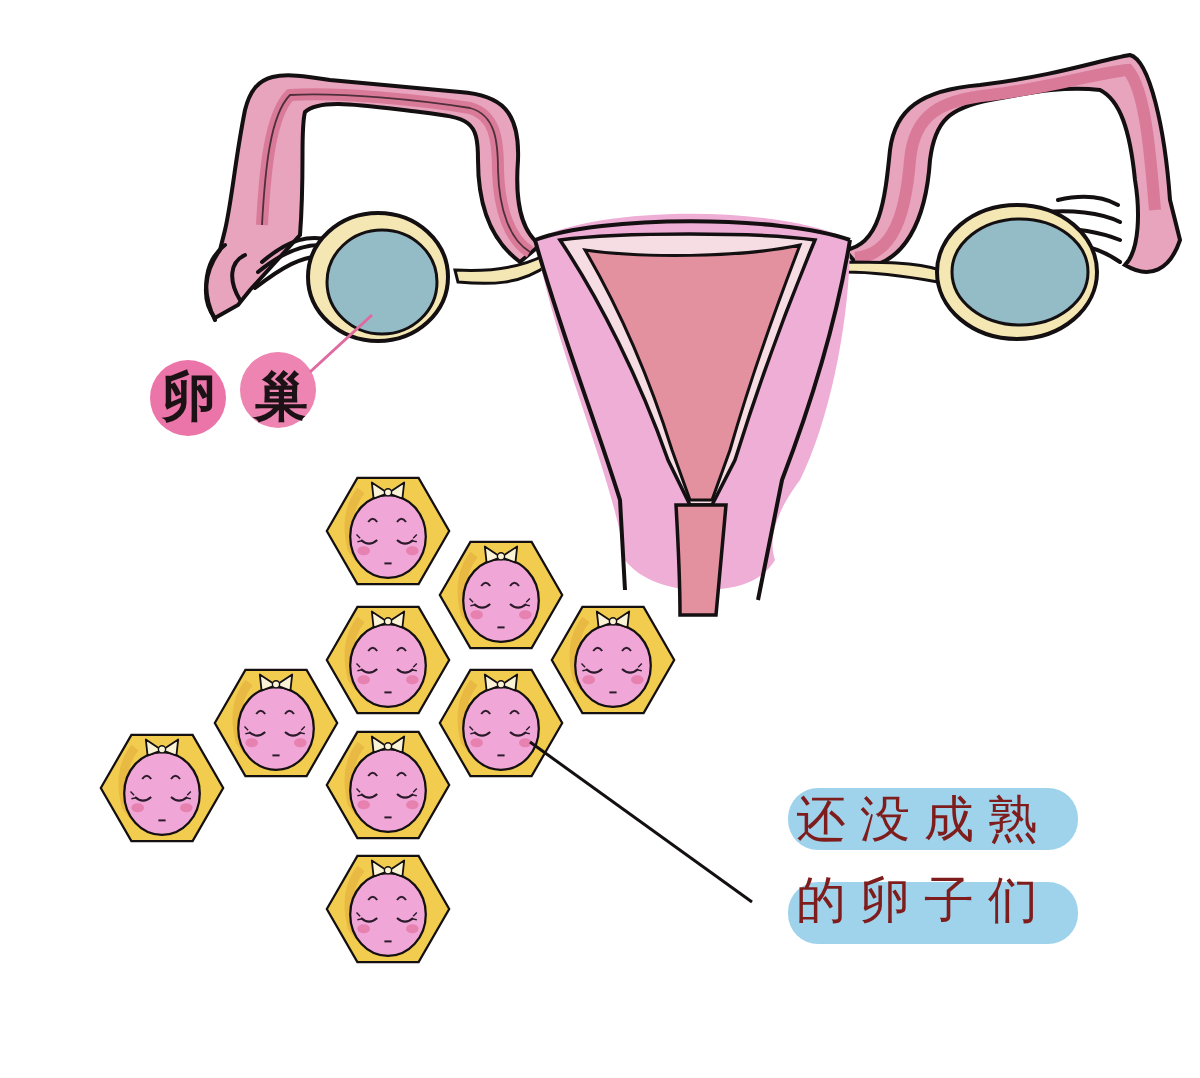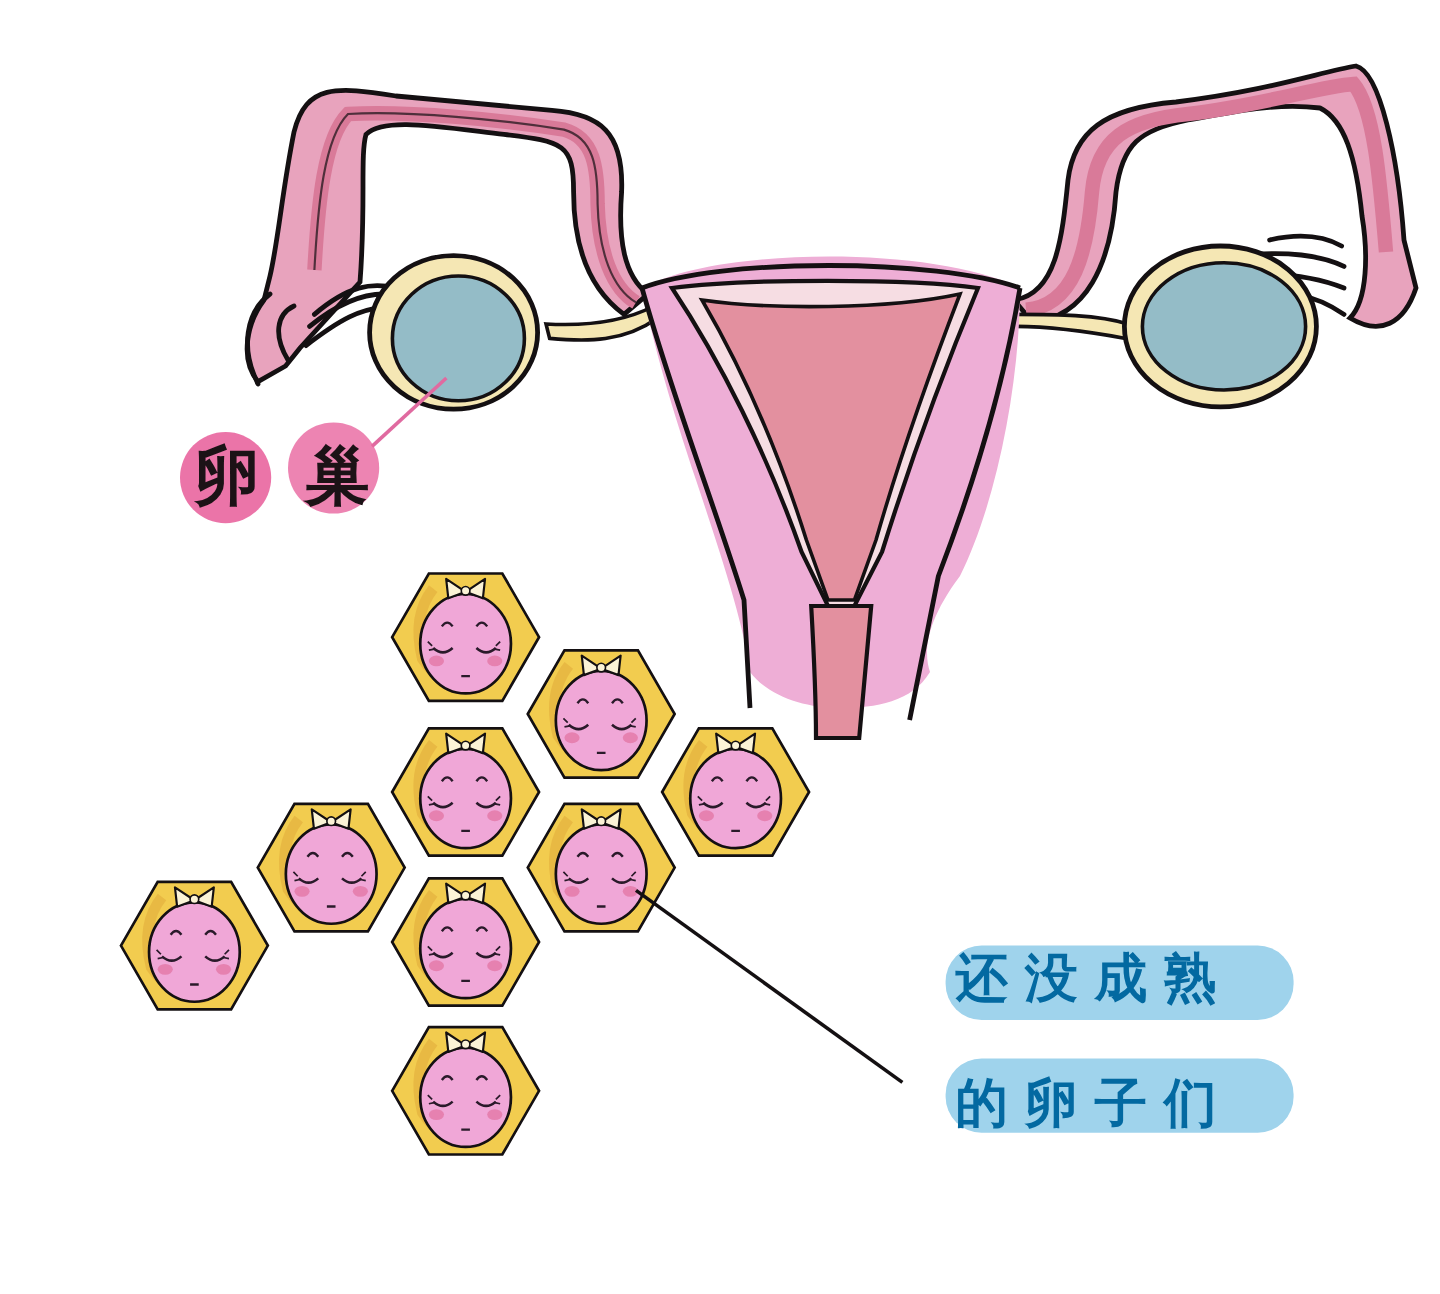--- a/index.html
+++ b/index.html
@@ -3,21 +3,21 @@
 <meta charset="utf-8">
 <style>
   html, body { margin: 0; padding: 0; background: #ffffff; }
   #stage { position: relative; width: 1200px; height: 1078px; overflow: hidden; background: #ffffff; font-family: "DejaVu Sans", sans-serif; }
   svg.art { position: absolute; left: 0; top: 0; }
   .label-ovary { position: absolute; left: 148px; top: 352px; width: 180px; height: 90px; }
   .label-ovary .blob { position: absolute; width: 76px; height: 76px; border-radius: 50%; background: #e9659f; opacity: 0.9; }
   .label-ovary .ch { position: absolute; font-size: 54px; font-weight: bold; color: #1c1216; line-height: 1; }
   .label-eggs { position: absolute; left: 788px; top: 782px; width: 310px; height: 160px; }
   .label-eggs .bar { position: absolute; left: 0; height: 62px; background: #9fd3ec; border-radius: 30px; }
-  .label-eggs .line { position: absolute; left: 8px; font-size: 44px; font-weight: bold; color: #0369a1; letter-spacing: 14px; line-height: 1; white-space: nowrap; }
+  .label-eggs .line { position: absolute; left: 8px; font-size: 50px; font-weight: normal; color: #7f1d1d; letter-spacing: 14px; line-height: 1; white-space: nowrap; }
 </style>
 </head>
 <body>
 
 <div id="stage">
 
   <svg class="art" width="1200" height="1078" viewBox="0 0 1200 1078">
     <defs>
       <symbol id="egg" viewBox="-70 -70 140 140">
         <polygon points="-68,0 -34,-59 34,-59 68,0 34,59 -34,59" fill="#f2cc4f" stroke="#141012" stroke-width="2.5"></polygon>
@@ -92,16 +92,16 @@
     <div class="blob" style="left:2px; top:8px;"></div>
     <div class="blob" style="left:92px; top:0px; opacity:0.8;"></div>
     <div class="ch" style="left:14px; top:18px;">卵</div>
     <div class="ch" style="left:106px; top:18px;">巢</div>
   </div>
 
   <div class="label-eggs">
     <div class="bar" style="top:6px; width:290px;"></div>
     <div class="bar" style="top:100px; width:290px;"></div>
     <div class="line" style="top:12px;">还没成熟</div>
-    <div class="line" style="top:116px;">的卵子们</div>
+    <div class="line" style="top:93px;">的卵子们</div>
   </div>
 
 </div>
 
 </body></html>

